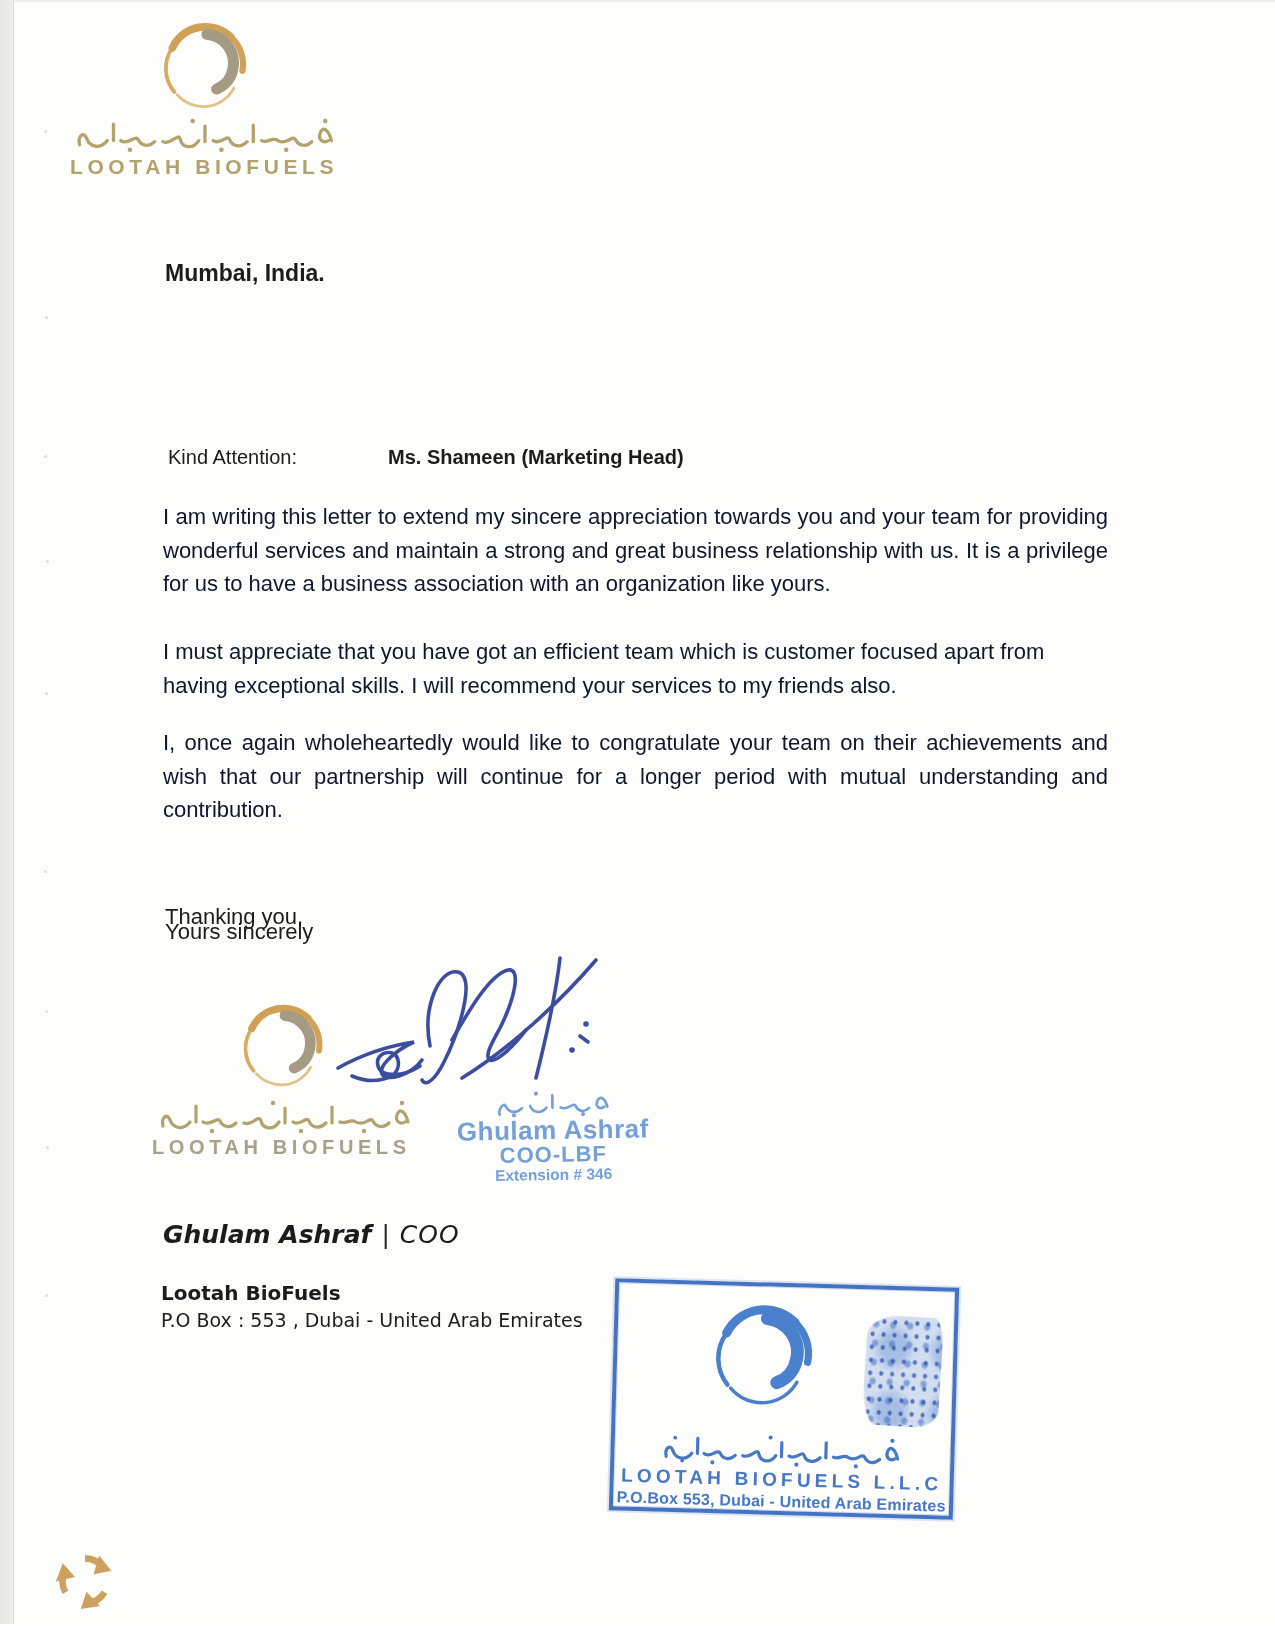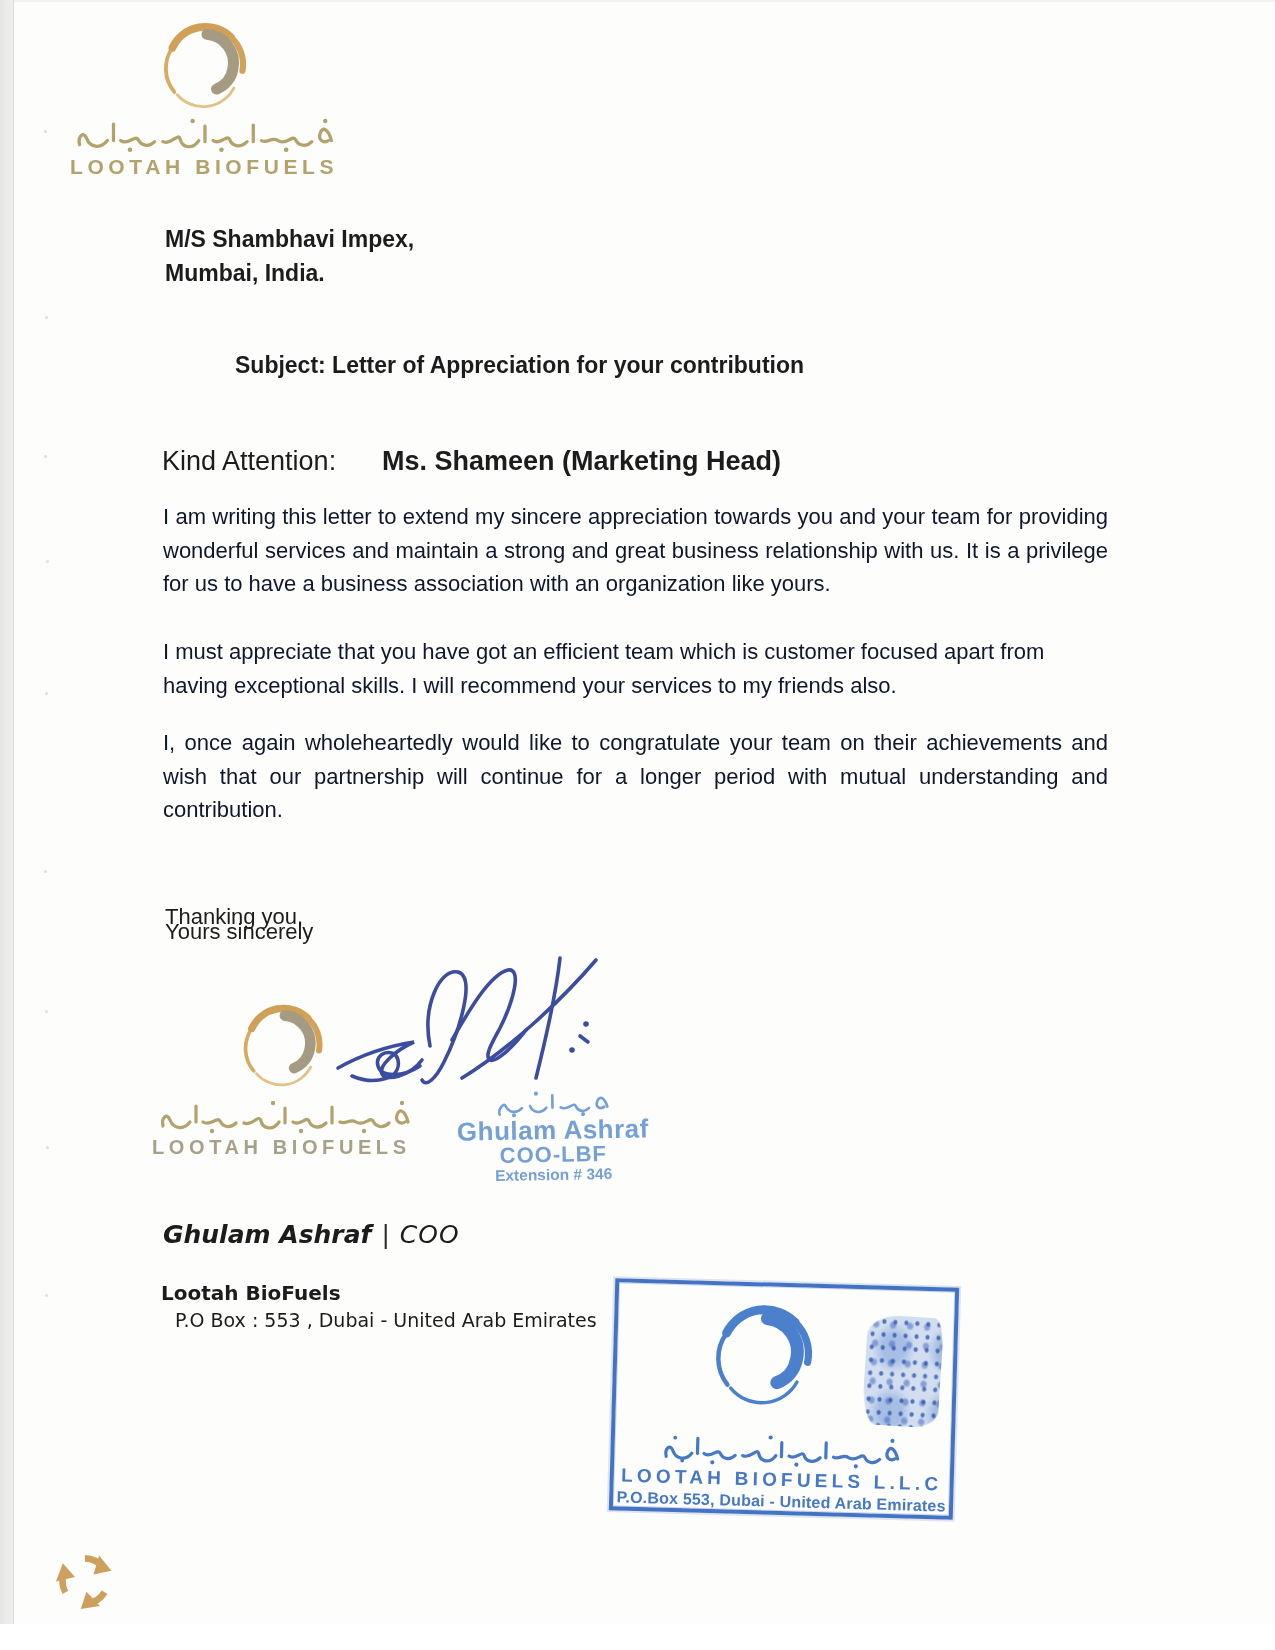--- a/index.html
+++ b/index.html
@@ -27,21 +27,21 @@
   .arabic-svg{position:absolute;}
   .arabic-svg path{fill:none;stroke-linecap:round;stroke-linejoin:round;}
   .logo-english{
     position:absolute;font-weight:700;color:#b2a26c;
     letter-spacing:4.6px;font-size:21px;white-space:nowrap;
   }
   .sig-logo-english{color:#a7a189;}
   
   .addr{position:absolute;left:165px;font-weight:700;font-size:23px;line-height:34px;}
   .subject{position:absolute;left:235px;top:352px;font-weight:700;font-size:23px;}
-  .attn{position:absolute;left:162px;top:446px;font-size:27px;}
+  .attn{position:absolute;left:168px;top:446px;font-size:20px;}
   .attn .attn-value{position:absolute;left:220px;top:0;font-weight:700;white-space:nowrap;}
   .para{
     position:absolute;left:163px;width:945px;font-size:22px;line-height:33.5px;
     text-align:justify;color:#0f172a;
   }
   .para.no-justify{text-align:left;}
   .closing-line{position:absolute;left:165px;font-size:22px;}
   
   .signature-svg{position:absolute;left:318px;top:942px;}
   .signature-svg path{fill:none;stroke:#3c4da0;stroke-linecap:round;}
@@ -50,21 +50,21 @@
     color:#6d9bd6;transform:rotate(-1deg);opacity:.95;
   }
   .approval-name{font-weight:700;font-size:26px;letter-spacing:.5px;line-height:26px;}
   .approval-title{font-weight:700;font-size:22px;letter-spacing:1px;line-height:23px;}
   .approval-ext{font-weight:700;font-size:15.5px;line-height:18px;}
   .sig-name-line{position:absolute;left:163px;top:1220px;font-family:"DejaVu Sans",sans-serif;font-size:25px;font-style:italic;}
   .sig-name{font-weight:700;}
   .sig-sep{font-weight:400;color:#2a2a2a;padding:0 10px;}
   .sig-title{font-weight:400;letter-spacing:1px;}
   .sig-company{position:absolute;left:161px;top:1281px;font-family:"DejaVu Sans",sans-serif;font-weight:700;font-size:20px;}
-  .sig-address{position:absolute;left:161px;top:1309px;font-family:"DejaVu Sans",sans-serif;font-size:19px;margin-left:14px;}
+  .sig-address{position:absolute;left:161px;top:1309px;font-family:"DejaVu Sans",sans-serif;font-size:19px;}
   
   .company-stamp{
     position:absolute;left:612px;top:1283px;width:336px;height:224px;
     border:4px solid #4573c3;transform:rotate(1.6deg);
     box-shadow:0 0 0 2px rgba(80,120,195,.18), inset 0 0 0 1px rgba(80,120,195,.25);
     color:#4678c6;
   }
   .stamp-swirl{position:absolute;left:92px;top:8px;}
   .ink-smudge{
     position:absolute;left:248px;top:26px;width:76px;height:110px;
@@ -121,24 +121,22 @@
         <circle cx="208" cy="31" r="2.2"></circle>
           <circle cx="145" cy="31" r="2.2"></circle>
         <circle cx="117" cy="3" r="2.2"></circle>
           <circle cx="56" cy="31" r="2.2"></circle>
         <circle cx="246" cy="3" r="2.2"></circle>
       </g>
     </svg>
     <div class="logo-english" style="left:70px;top:155px;">LOOTAH BIOFUELS</div>
   </div>
 
-  <div class="addr" style="top:222px;">M/S Shambhavi Impex,</div>
   <div class="addr" style="top:256px;">Mumbai, India.</div>
 
-  <div class="subject">Subject: Letter of Appreciation for your contribution</div>
 
   <div class="attn">
     <span>Kind Attention:</span>
     <span class="attn-value">Ms. Shameen (Marketing Head)</span>
   </div>
 
   <div class="para" style="top:500px;">I am writing this letter to extend my sincere appreciation towards you and your team for providing wonderful services and maintain a strong and great business relationship with us. It is a privilege for us to have a business association with an organization like yours.</div>
   <div class="para" style="top:726px;">I, once again wholeheartedly would like to congratulate your team on their achievements and wish that our partnership will continue for a longer period with mutual understanding and contribution.</div>
   <div class="para no-justify" style="top:635px;">I must appreciate that you have got an efficient team which is customer focused apart from having exceptional skills. I will recommend your services to my friends also.</div>
 

